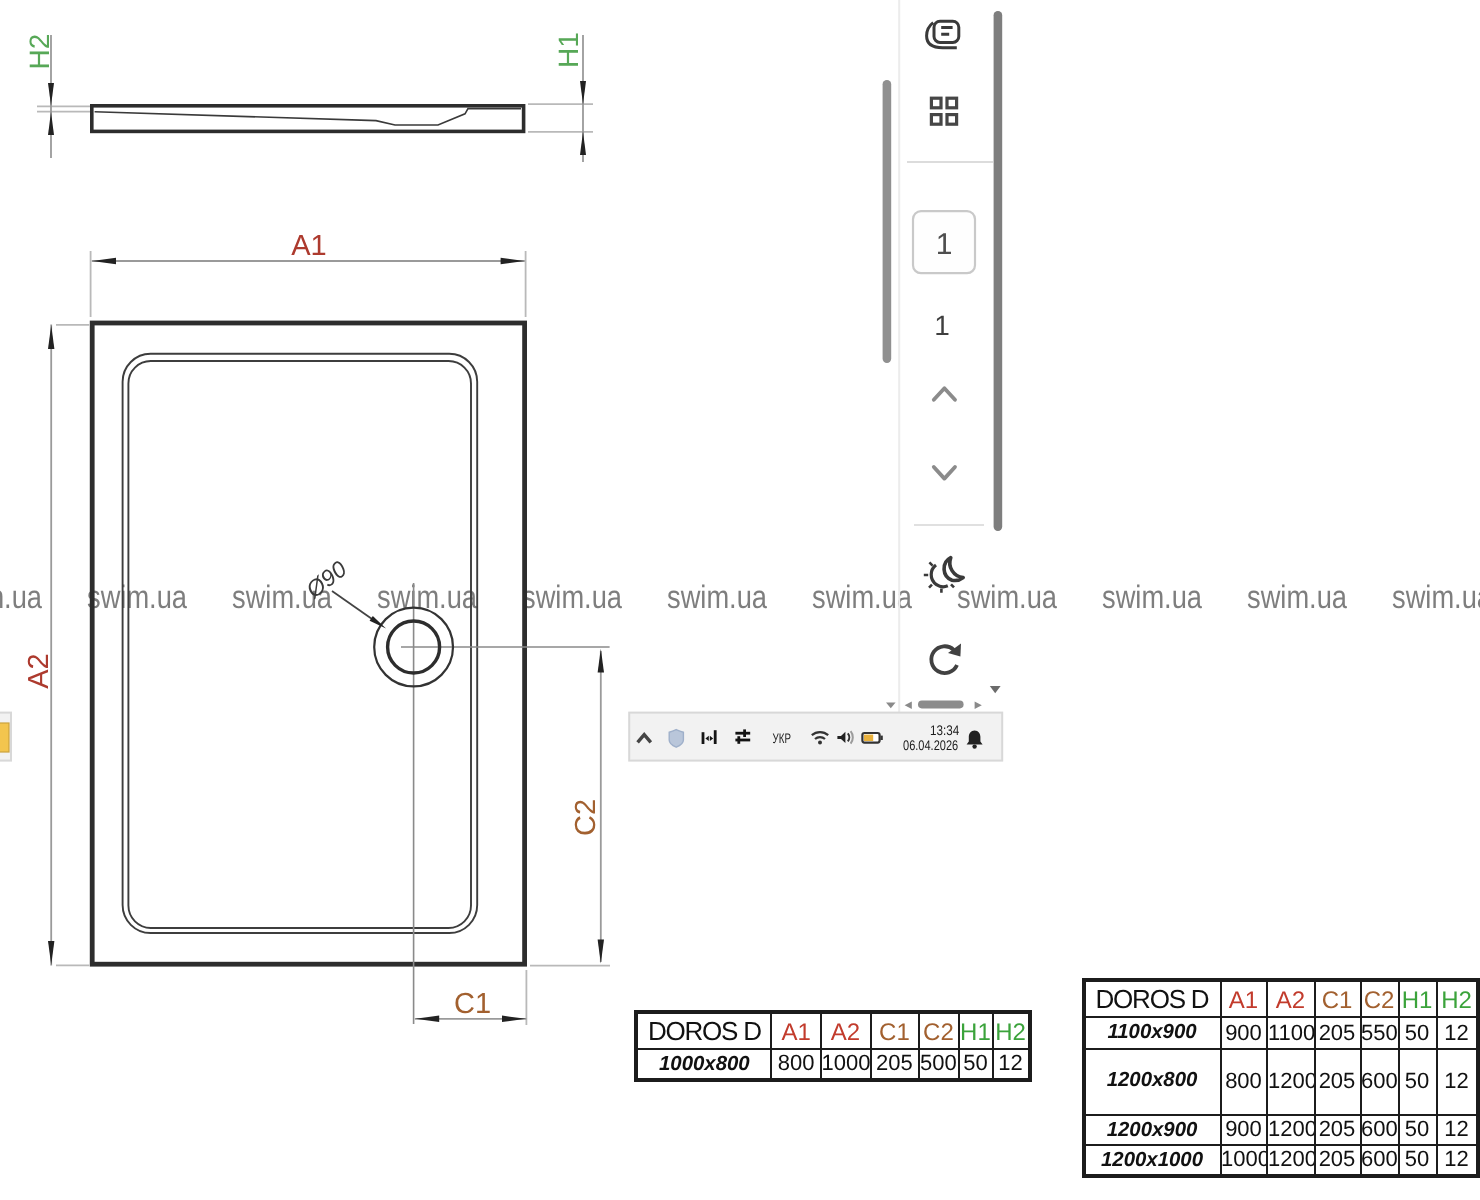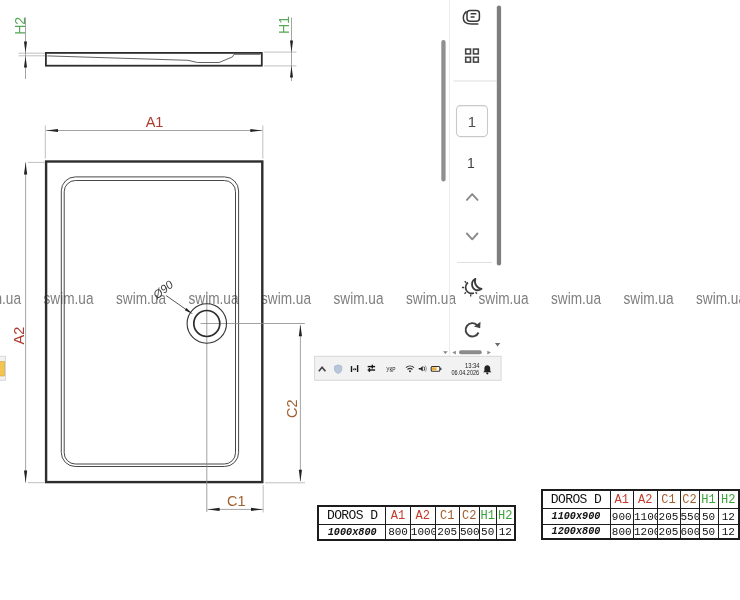--- a/index.html
+++ b/index.html
@@ -1,21 +1,21 @@
 <!DOCTYPE html>
 <html><head>
 <meta charset="utf-8">
 <style>
   html,body{margin:0;padding:0;}
   body{width:740px;height:600px;background:#ffffff;overflow:hidden;
        font-family:"Liberation Sans", sans-serif;}
   #page{position:relative;width:740px;height:600px;background:#fff;}
   svg{position:absolute;left:0;top:0;}
   table{position:absolute;border-collapse:collapse;table-layout:fixed;
-        font-family:Liberation Mono, monospace;}
+        font-family:Liberation Sans, sans-serif;}
   td{border:1.5px solid #1c1c1c;text-align:center;vertical-align:middle;
      padding:0;overflow:hidden;white-space:nowrap;}
   .model{font-weight:bold;font-style:italic;font-size:10.2px;color:#111;}
   .val{font-size:11px;color:#111;margin-top:19px;}
 </style>
 </head>
 <body>
 <div id="page">
 <svg width="740" height="600" viewBox="0 0 740 600">
 
@@ -270,24 +270,42 @@
   </tr>
   <tr style="height:15.5px">
           <td class="model">1100x900</td>
           <td class="val">900</td>
           <td class="val">1100</td>
           <td class="val">205</td>
           <td class="val">550</td>
           <td class="val">50</td>
           <td class="val">12</td>
         </tr>
-  <tr style="height:15px">
+  <tr style="height:33px">
           <td class="model">1200x800</td>
           <td class="val">800</td>
           <td class="val">1200</td>
           <td class="val">205</td>
           <td class="val">600</td>
           <td class="val">50</td>
           <td class="val">12</td>
         </tr>
+  <tr style="height:15.5px">
+          <td class="model">1200x900</td>
+          <td class="val">900</td>
+          <td class="val">1200</td>
+          <td class="val">205</td>
+          <td class="val">600</td>
+          <td class="val">50</td>
+          <td class="val">12</td>
+        </tr>
+  <tr style="height:15.5px">
+          <td class="model">1200x1000</td>
+          <td class="val">1000</td>
+          <td class="val">1200</td>
+          <td class="val">205</td>
+          <td class="val">600</td>
+          <td class="val">50</td>
+          <td class="val">12</td>
+        </tr>
 </tbody>
     </table>
 </div>
 
 </body></html>

